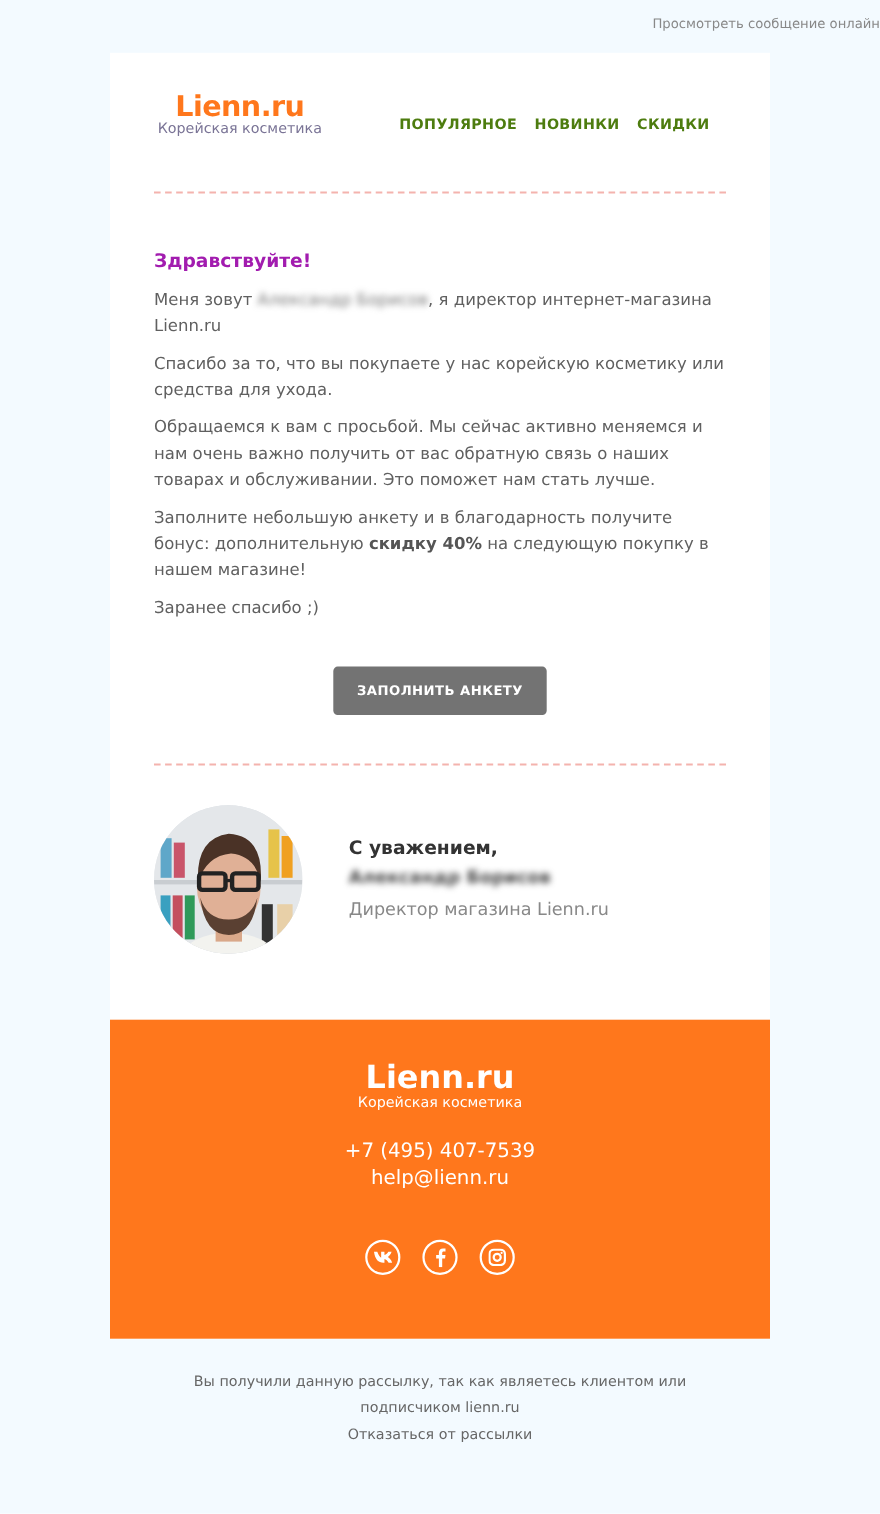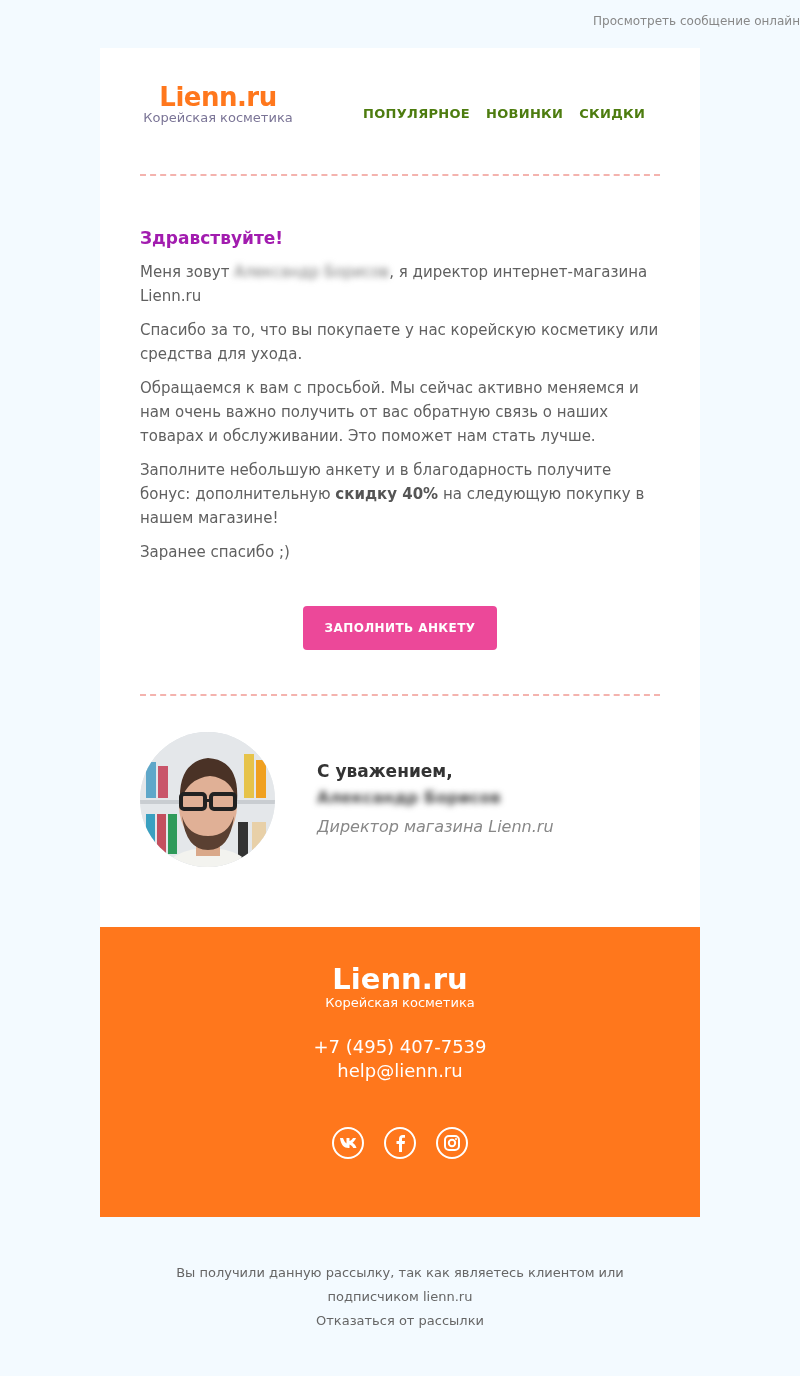--- a/index.html
+++ b/index.html
@@ -37,48 +37,48 @@
     margin:0 40px; height:0;
     border-top:2px dashed #f4b3ae;
   }
   .content { padding:52px 40px 0 40px; color:#606060; }
   .content h2 { font-size:17px; color:#a21caf; margin:0 0 12px 0; font-weight:bold; }
   .content p { font-size:15px; line-height:24px; margin:0 0 10px 0; }
   .blur { filter:blur(3px); color:#777; }
   .content b { color:#555; }
   .btn-wrap { text-align:center; padding:32px 0 44px 0; }
   .btn {
-    display:inline-block; background:#ec4899; color:#fff;
+    display:inline-block; background:#737373; color:#fff;
     font-size:12px; font-weight:bold; letter-spacing:0.4px;
     padding:0 22px; height:44px; line-height:44px; border-radius:4px;
     text-decoration:none;
   }
   .sig { display:flex; align-items:center; padding:36px 40px 60px 40px;gap:12px; }
   .avatar {
     width:135px; height:135px; border-radius:50%; overflow:hidden; position:relative;
     background:linear-gradient(180deg,#d8dde2 0%,#eef0f2 50%,#cfd4d8 100%);
   }
   .sig-text { margin-left:30px; }
   .sig-text .regards { font-size:17px; font-weight:bold; color:#333; line-height:24px; }
   .sig-text .name { font-size:16px; font-weight:bold; color:#444; filter:blur(3px); line-height:30px; }
-  .sig-text .role { font-size:16px; font-style:italic; color:#888; line-height:28px; margin-top:0; }
+  .sig-text .role { font-size:16px; color:#888; line-height:28px; margin-top:0; }
   .footer-orange {
     background:#ff771c; color:#fff; text-align:center; padding:36px 0 58px 0;
   }
   .footer-orange .brand { font-size:29px; font-weight:bold; line-height:32px; }
   .footer-orange .sub { font-size:13px; line-height:16px; }
   .footer-orange .contacts { margin-top:24px; font-size:18px; line-height:24px; }
   .footer-orange .contacts a { color:#fff; text-decoration:none; display:block; }
   .social { display:flex; justify-content:center; gap:20px; margin-top:44px; }
   .social .ico {
     width:28px; height:28px; border:2px solid #fff; border-radius:50%;
     display:flex; align-items:center; justify-content:center;
     font-weight:bold; font-size:14px; color:#fff;
   }
-  .bottom { text-align:center; font-size:13px; color:#666; line-height:24px; padding-top:44px; }
+  .bottom { text-align:center; font-size:13px; color:#666; line-height:24px; padding-top:28px; }
   .bottom a { color:#666; text-decoration:none; }
 </style>
 </head>
 <body>
 
 <div class="preheader">
   <a href="#">Просмотреть сообщение онлайн</a>
 </div>
 
 <div class="card">

